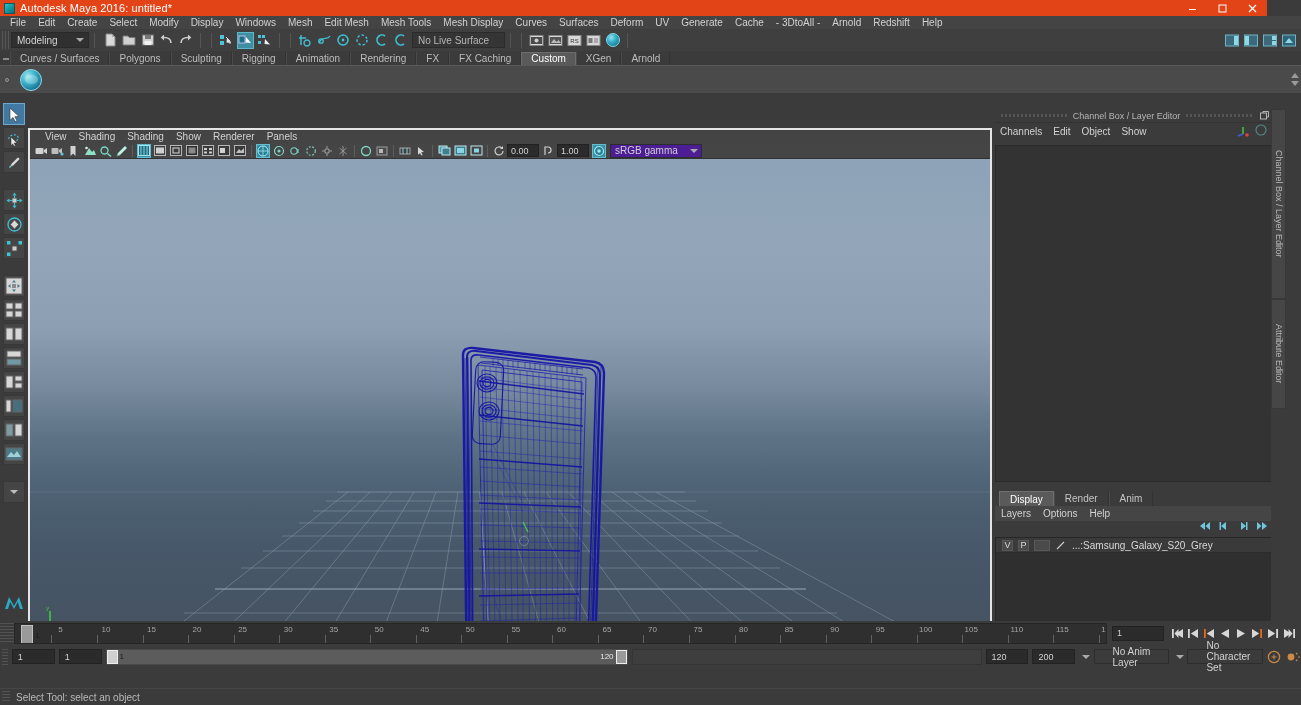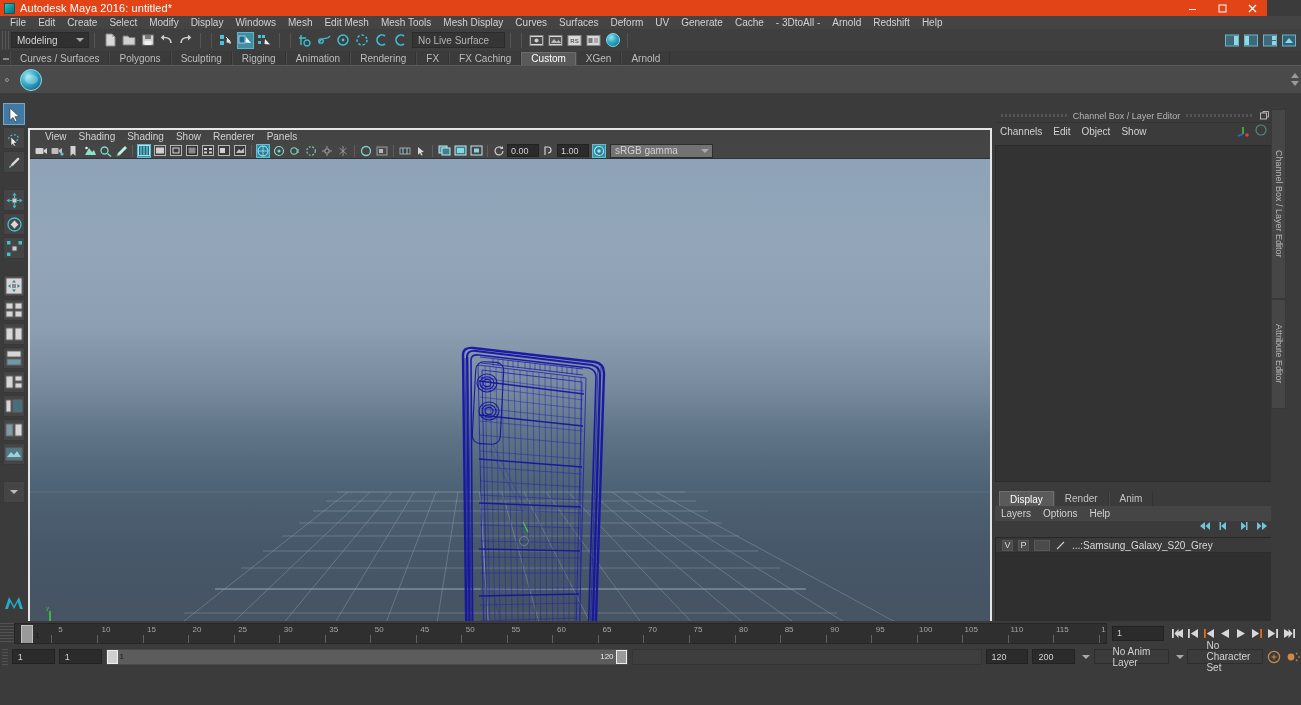--- a/index.html
+++ b/index.html
@@ -150,21 +150,21 @@
     border-bottom: 1px solid #333;
   }
   .vti { width: 14px; height: 14px; margin: 0 1px; display:flex;align-items:center;justify-content:center;}
   .vti.on { background: #3f8fa3; border:1px solid #62bdd0;}
   .vsep { width:1px;height:12px;background:#5d5d5d;margin:0 3px;}
   .vnum {
     width: 32px; height: 13px; background: #2b2b2b; border:1px solid #222;
     font-size: 9px; color: #d0d0d0; display:flex;align-items:center;padding-left:3px; margin-right:2px;
   }
   .vgamma {
-    width: 103px; height: 14px; background: #737373; border:1px solid #2d2d2d;
+    width: 92px; height: 14px; background: #4c1d95; border:1px solid #2d2d2d;
     font-size: 10px; color: #d0d0d0; display:flex;align-items:center;padding-left:4px;
     position:relative; margin-left:3px;
   }
   .vgamma .arr { position:absolute; right:3px; top:50%; transform:translateY(-50%);
     border-left:4px solid transparent;border-right:4px solid transparent;border-top:4px solid #aaa;}
   .viewport {
     position: relative; height: 495px; overflow: hidden;
     background: linear-gradient(to bottom, #8ea3b8 0%, #93a6b9 18%, #8d9fb2 34%,
       #76899c 47%, #5e7386 56%, #4e6375 66%, #47586a 78%, #45515f 100%);
   }
@@ -1298,14 +1298,18 @@
     </div>
     <div style="width:16px;height:16px;display:flex;align-items:center;justify-content:center;">
       <svg width="15" height="14" viewBox="0 0 15 14">
           <circle cx="5" cy="7" r="3.4" fill="#d08a46"></circle>
           <path d="M10 3l1.4 1.4M12 7h2M10 11l1.4-1.4" stroke="#d08a46" stroke-width="1.2"></path>
         </svg>
     </div>
   </div>
 
 
+  <div class="statusbar">
+    <div class="sb-grip"></div>
+    <div class="st">Select Tool: select an object</div>
+  </div>
 
 </div>
 
 </body></html>

